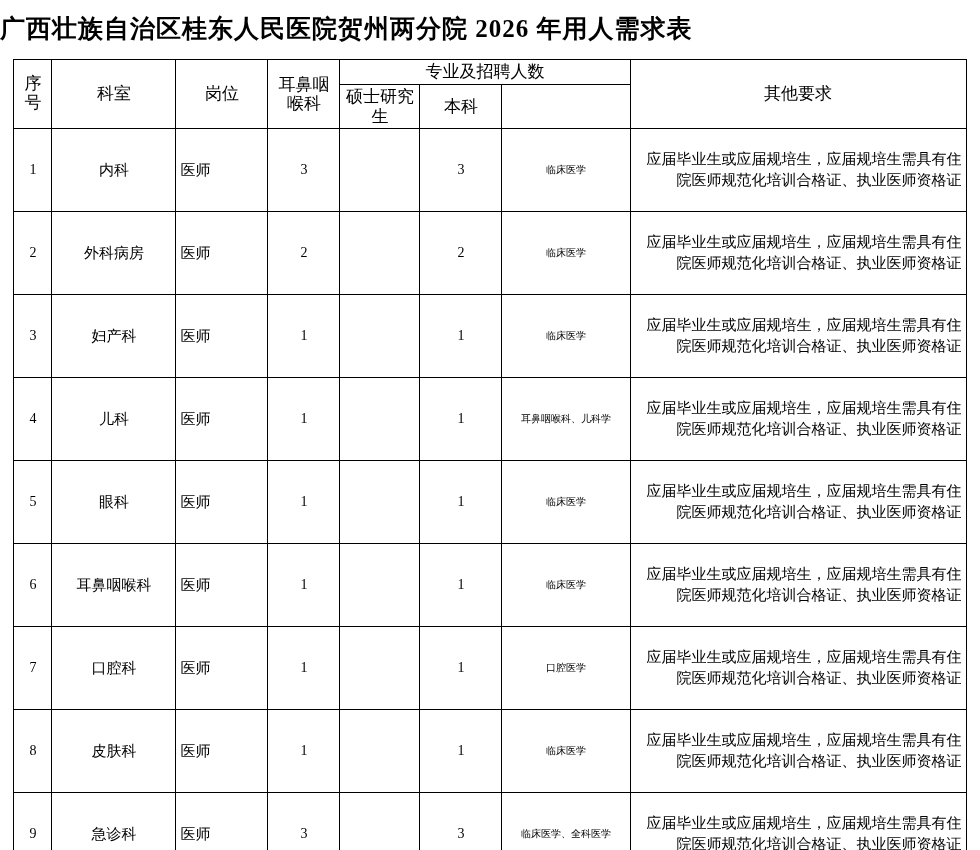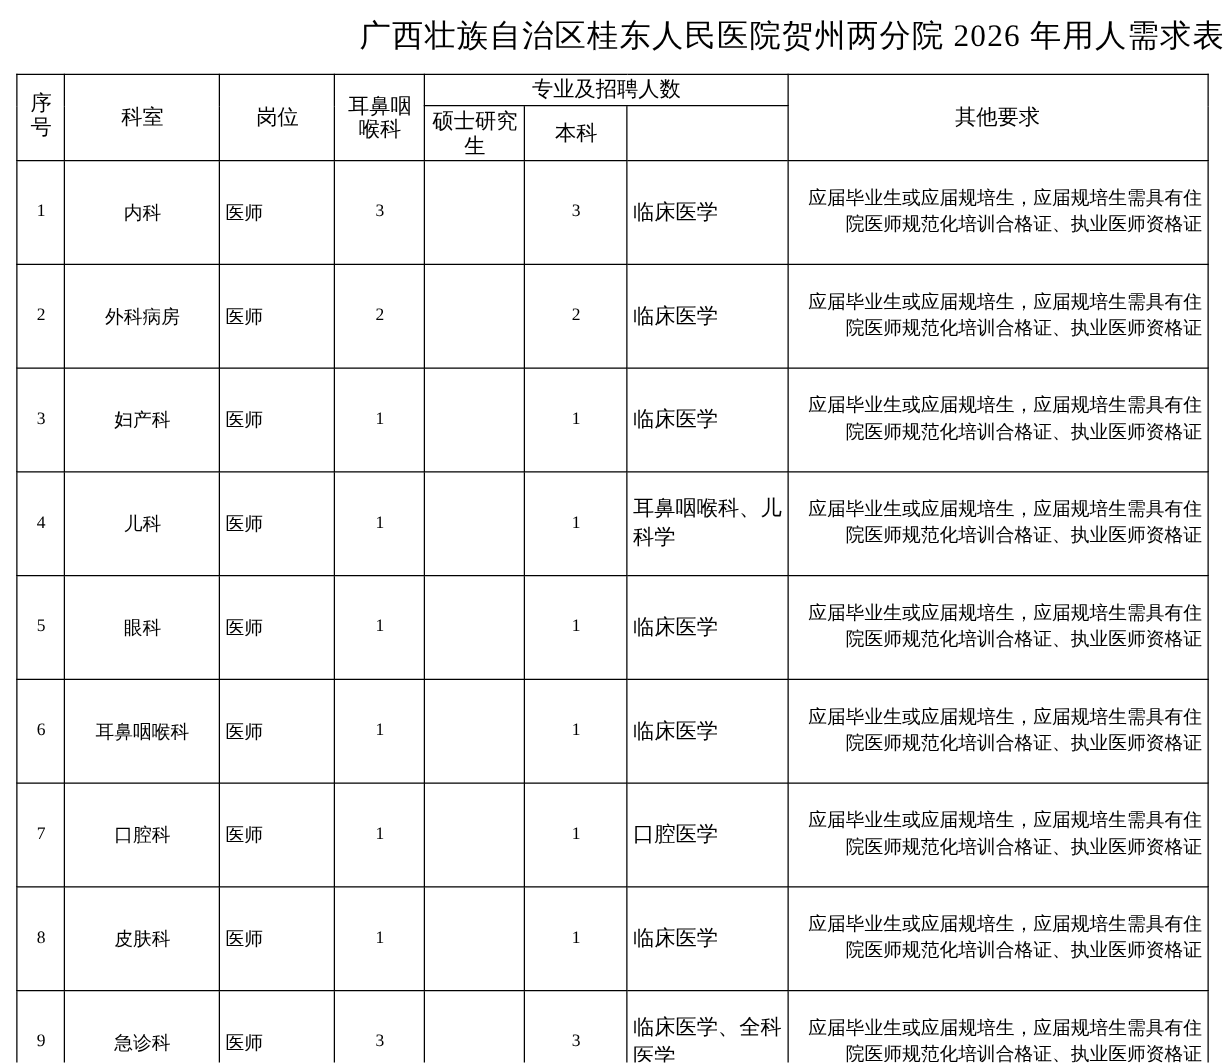--- a/index.html
+++ b/index.html
@@ -13,24 +13,24 @@
     font-family: "Liberation Serif", "DejaVu Serif", serif;
     color: #000000;
     overflow: hidden;
   }
   .page {
     width: 980px;
     box-sizing: border-box;
     padding: 0;
   }
   .doc-title {
-    text-align: right;
+    text-align: left;
     font-family: "Liberation Serif", "DejaVu Serif", serif;
     font-size: 25px;
-    font-weight: normal;
+    font-weight: bold;
     letter-spacing: 1px;
     padding: 12px 0 14px 0;
     margin: 0;
     white-space: nowrap;
   }
   table.demand-table {
     border-collapse: collapse;
     margin: 0 auto;
     width: 952px;
     table-layout: fixed;
@@ -70,23 +70,23 @@
   }
   td.ctr {
     font-size: 15px;
   }
   td.dept {
     text-align: center;
     padding-left: 14px;
     font-size: 15px;
   }
   td.major {
-    text-align: left;
+    text-align: center;
     padding-left: 10px;
-    font-size: 17px;
+    font-size: 10px;
     line-height: 1.35;
   }
   td.other {
     text-align: right;
     padding-left: 8px;
     padding-right: 6px;
     font-size: 15px;
     line-height: 1.38;
   }
   .row-body td {

